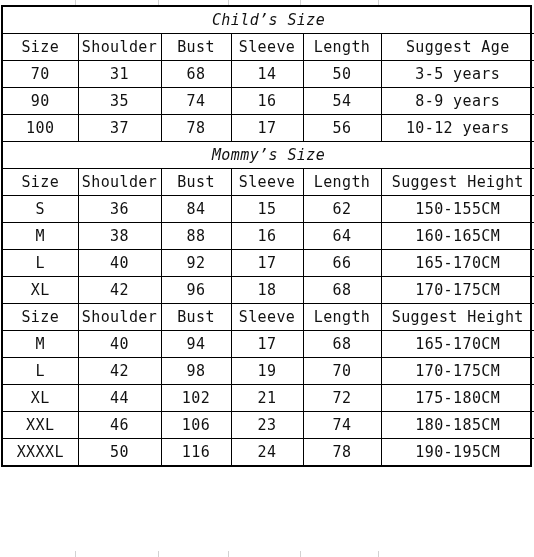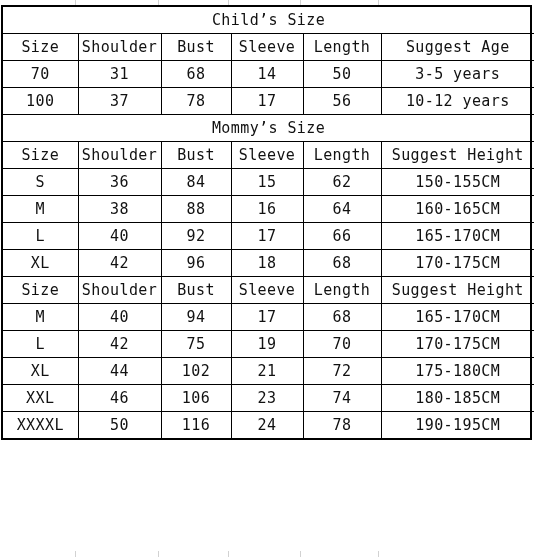--- a/index.html
+++ b/index.html
@@ -68,20 +68,21 @@
 
   
   table.size-table tr td:first-child { border-left: none; }
   table.size-table tr td:last-child  { border-right: none; }
   table.size-table tr:first-child td { border-top: none; }
   table.size-table tr:last-child td  { border-bottom: none; }
 
   td.title-cell {
     font-size: 16px;
     letter-spacing: 1px;
+    font-style: italic;
   }
   td.head-cell {
     font-size: 15px;
     letter-spacing: 0.2px;
   }
 
   
   col.c-size     { width: 75px; }
   col.c-shoulder { width: 83px; }
   col.c-bust     { width: 70px; }
@@ -125,20 +126,28 @@
       </tr>
       <tr>
         <td>70</td>
         <td>31</td>
         <td>68</td>
         <td>14</td>
         <td>50</td>
         <td>3-5 years</td>
       </tr>
       <tr>
+        <td>90</td>
+        <td>35</td>
+        <td>74</td>
+        <td>16</td>
+        <td>54</td>
+        <td>8-9 years</td>
+      </tr>
+      <tr>
         <td>100</td>
         <td>37</td>
         <td>78</td>
         <td>17</td>
         <td>56</td>
         <td>10-12 years</td>
       </tr>
 
       <tr>
         <td class="title-cell" colspan="6">Mommy’s Size</td>
@@ -196,21 +205,21 @@
         <td>M</td>
         <td>40</td>
         <td>94</td>
         <td>17</td>
         <td>68</td>
         <td>165-170CM</td>
       </tr>
       <tr>
         <td>L</td>
         <td>42</td>
-        <td>75</td>
+        <td>98</td>
         <td>19</td>
         <td>70</td>
         <td>170-175CM</td>
       </tr>
       <tr>
         <td>XL</td>
         <td>44</td>
         <td>102</td>
         <td>21</td>
         <td>72</td>

